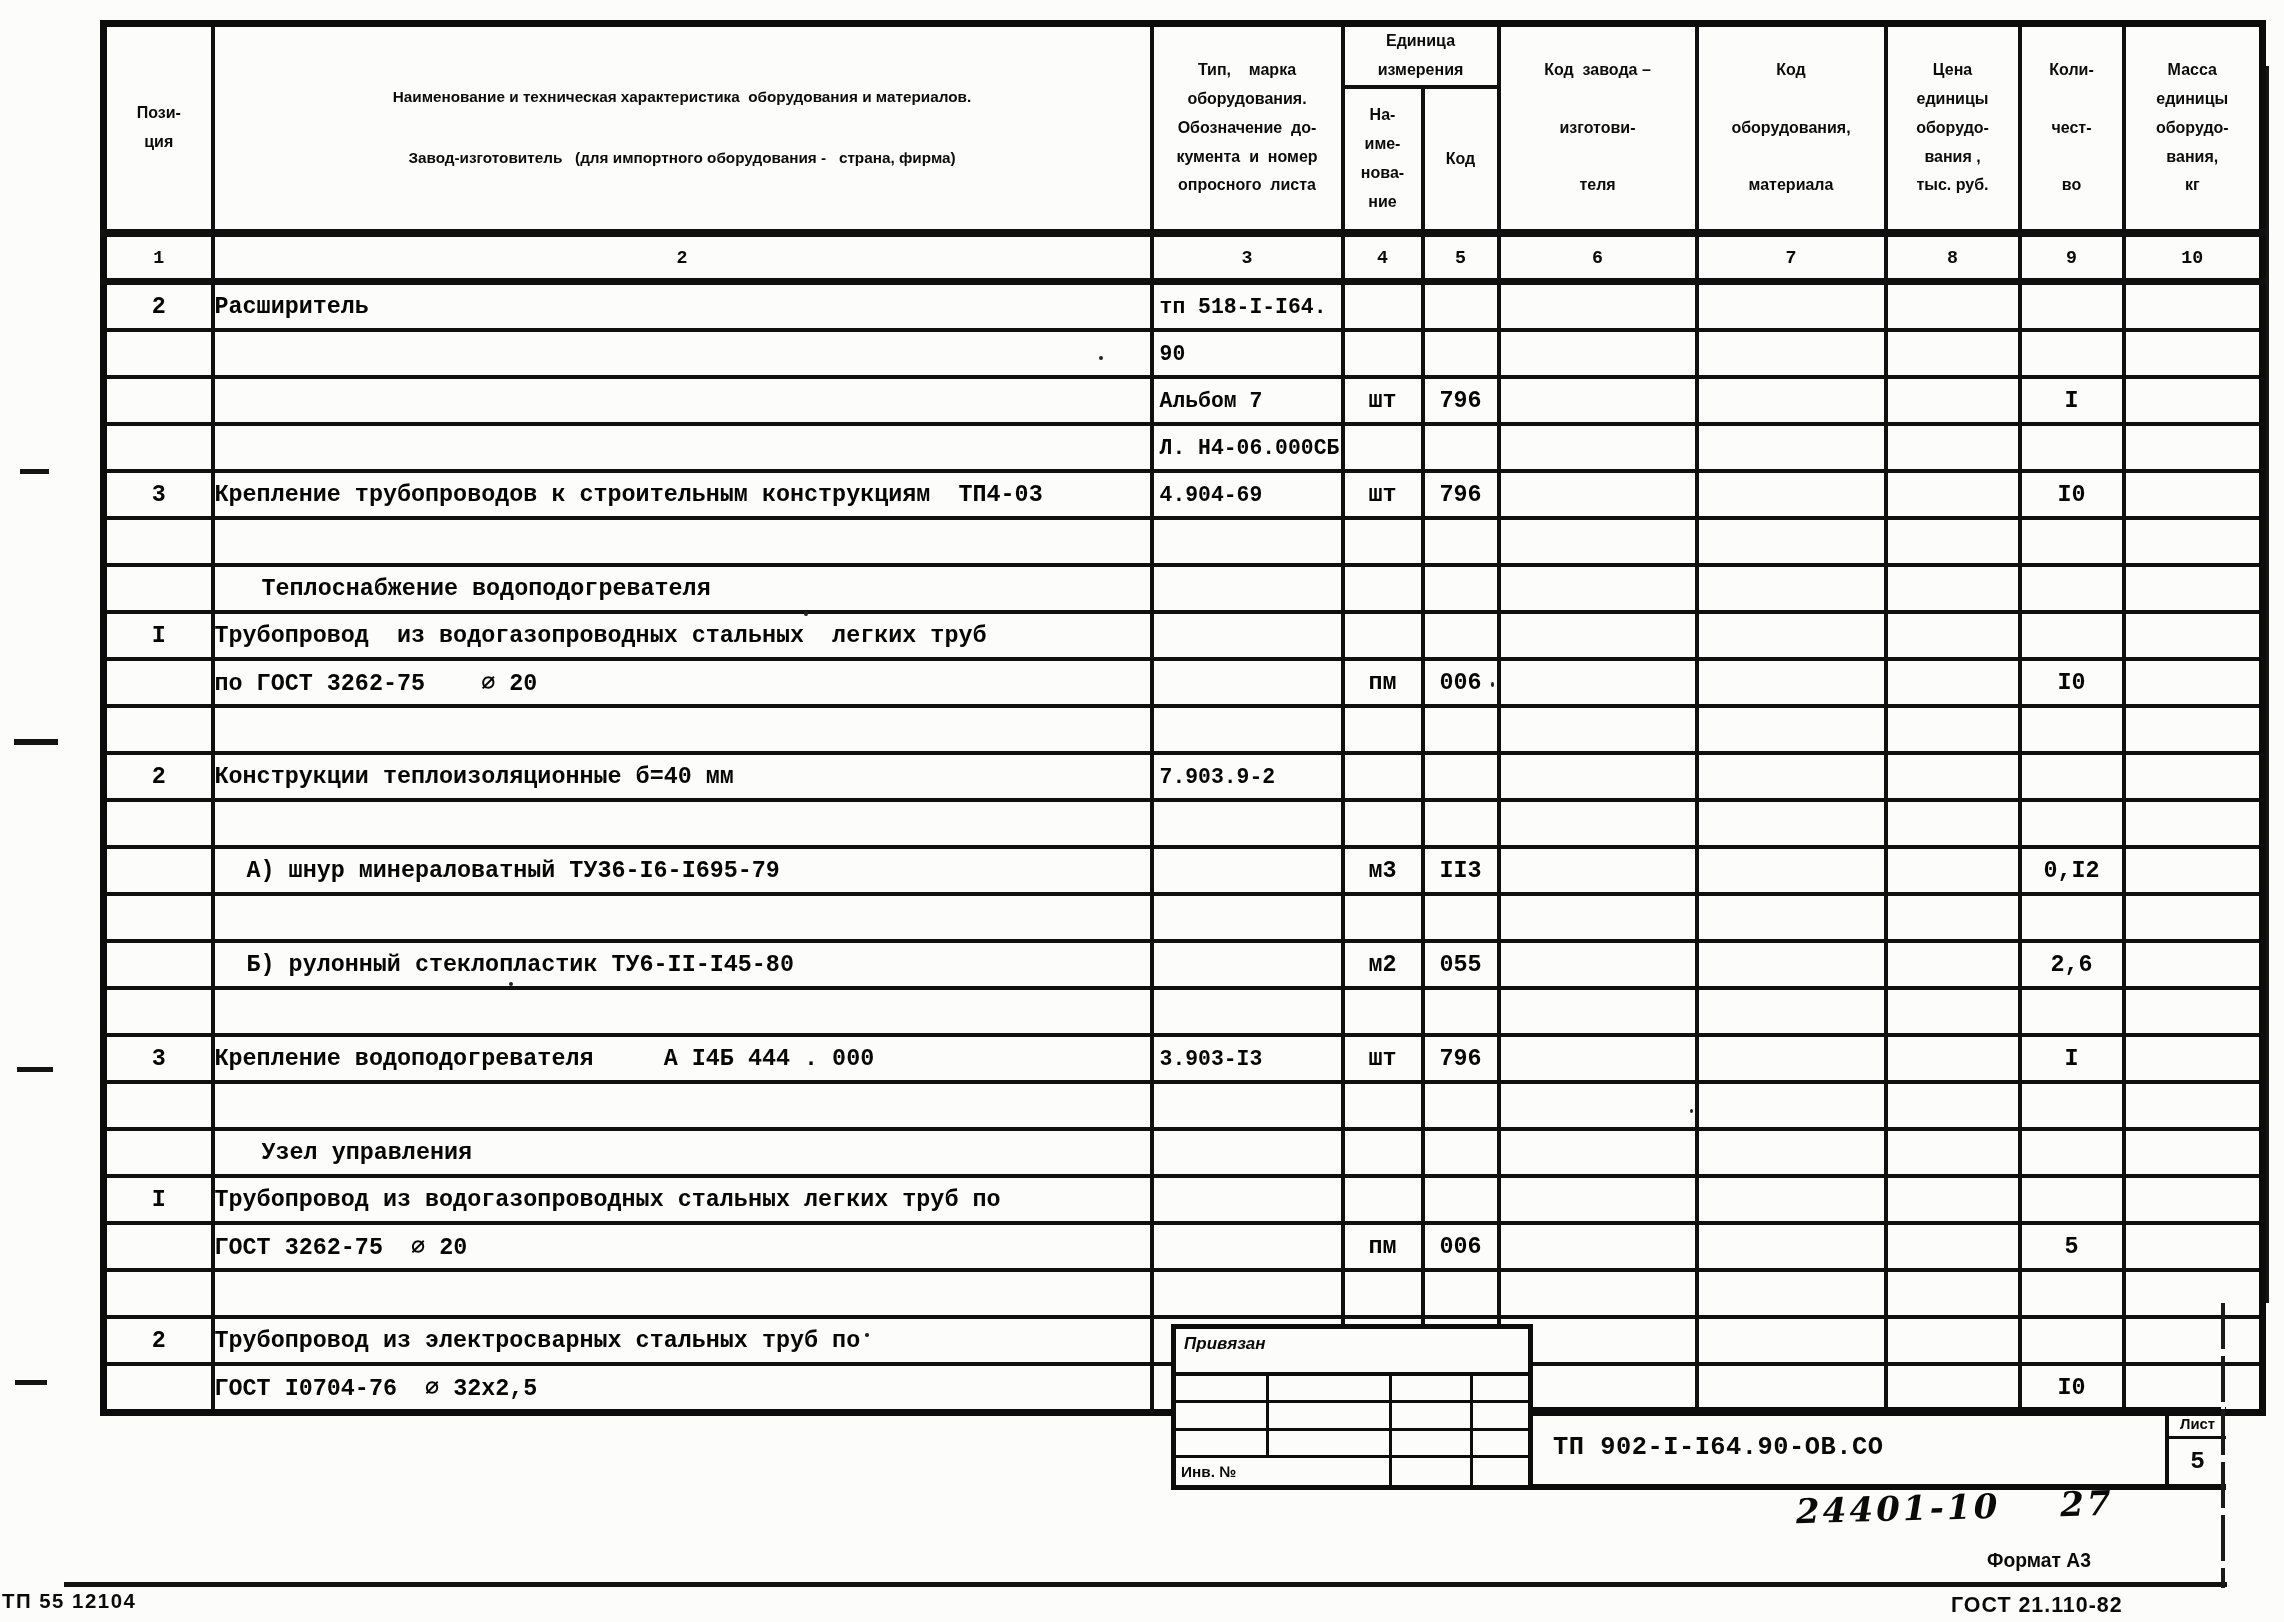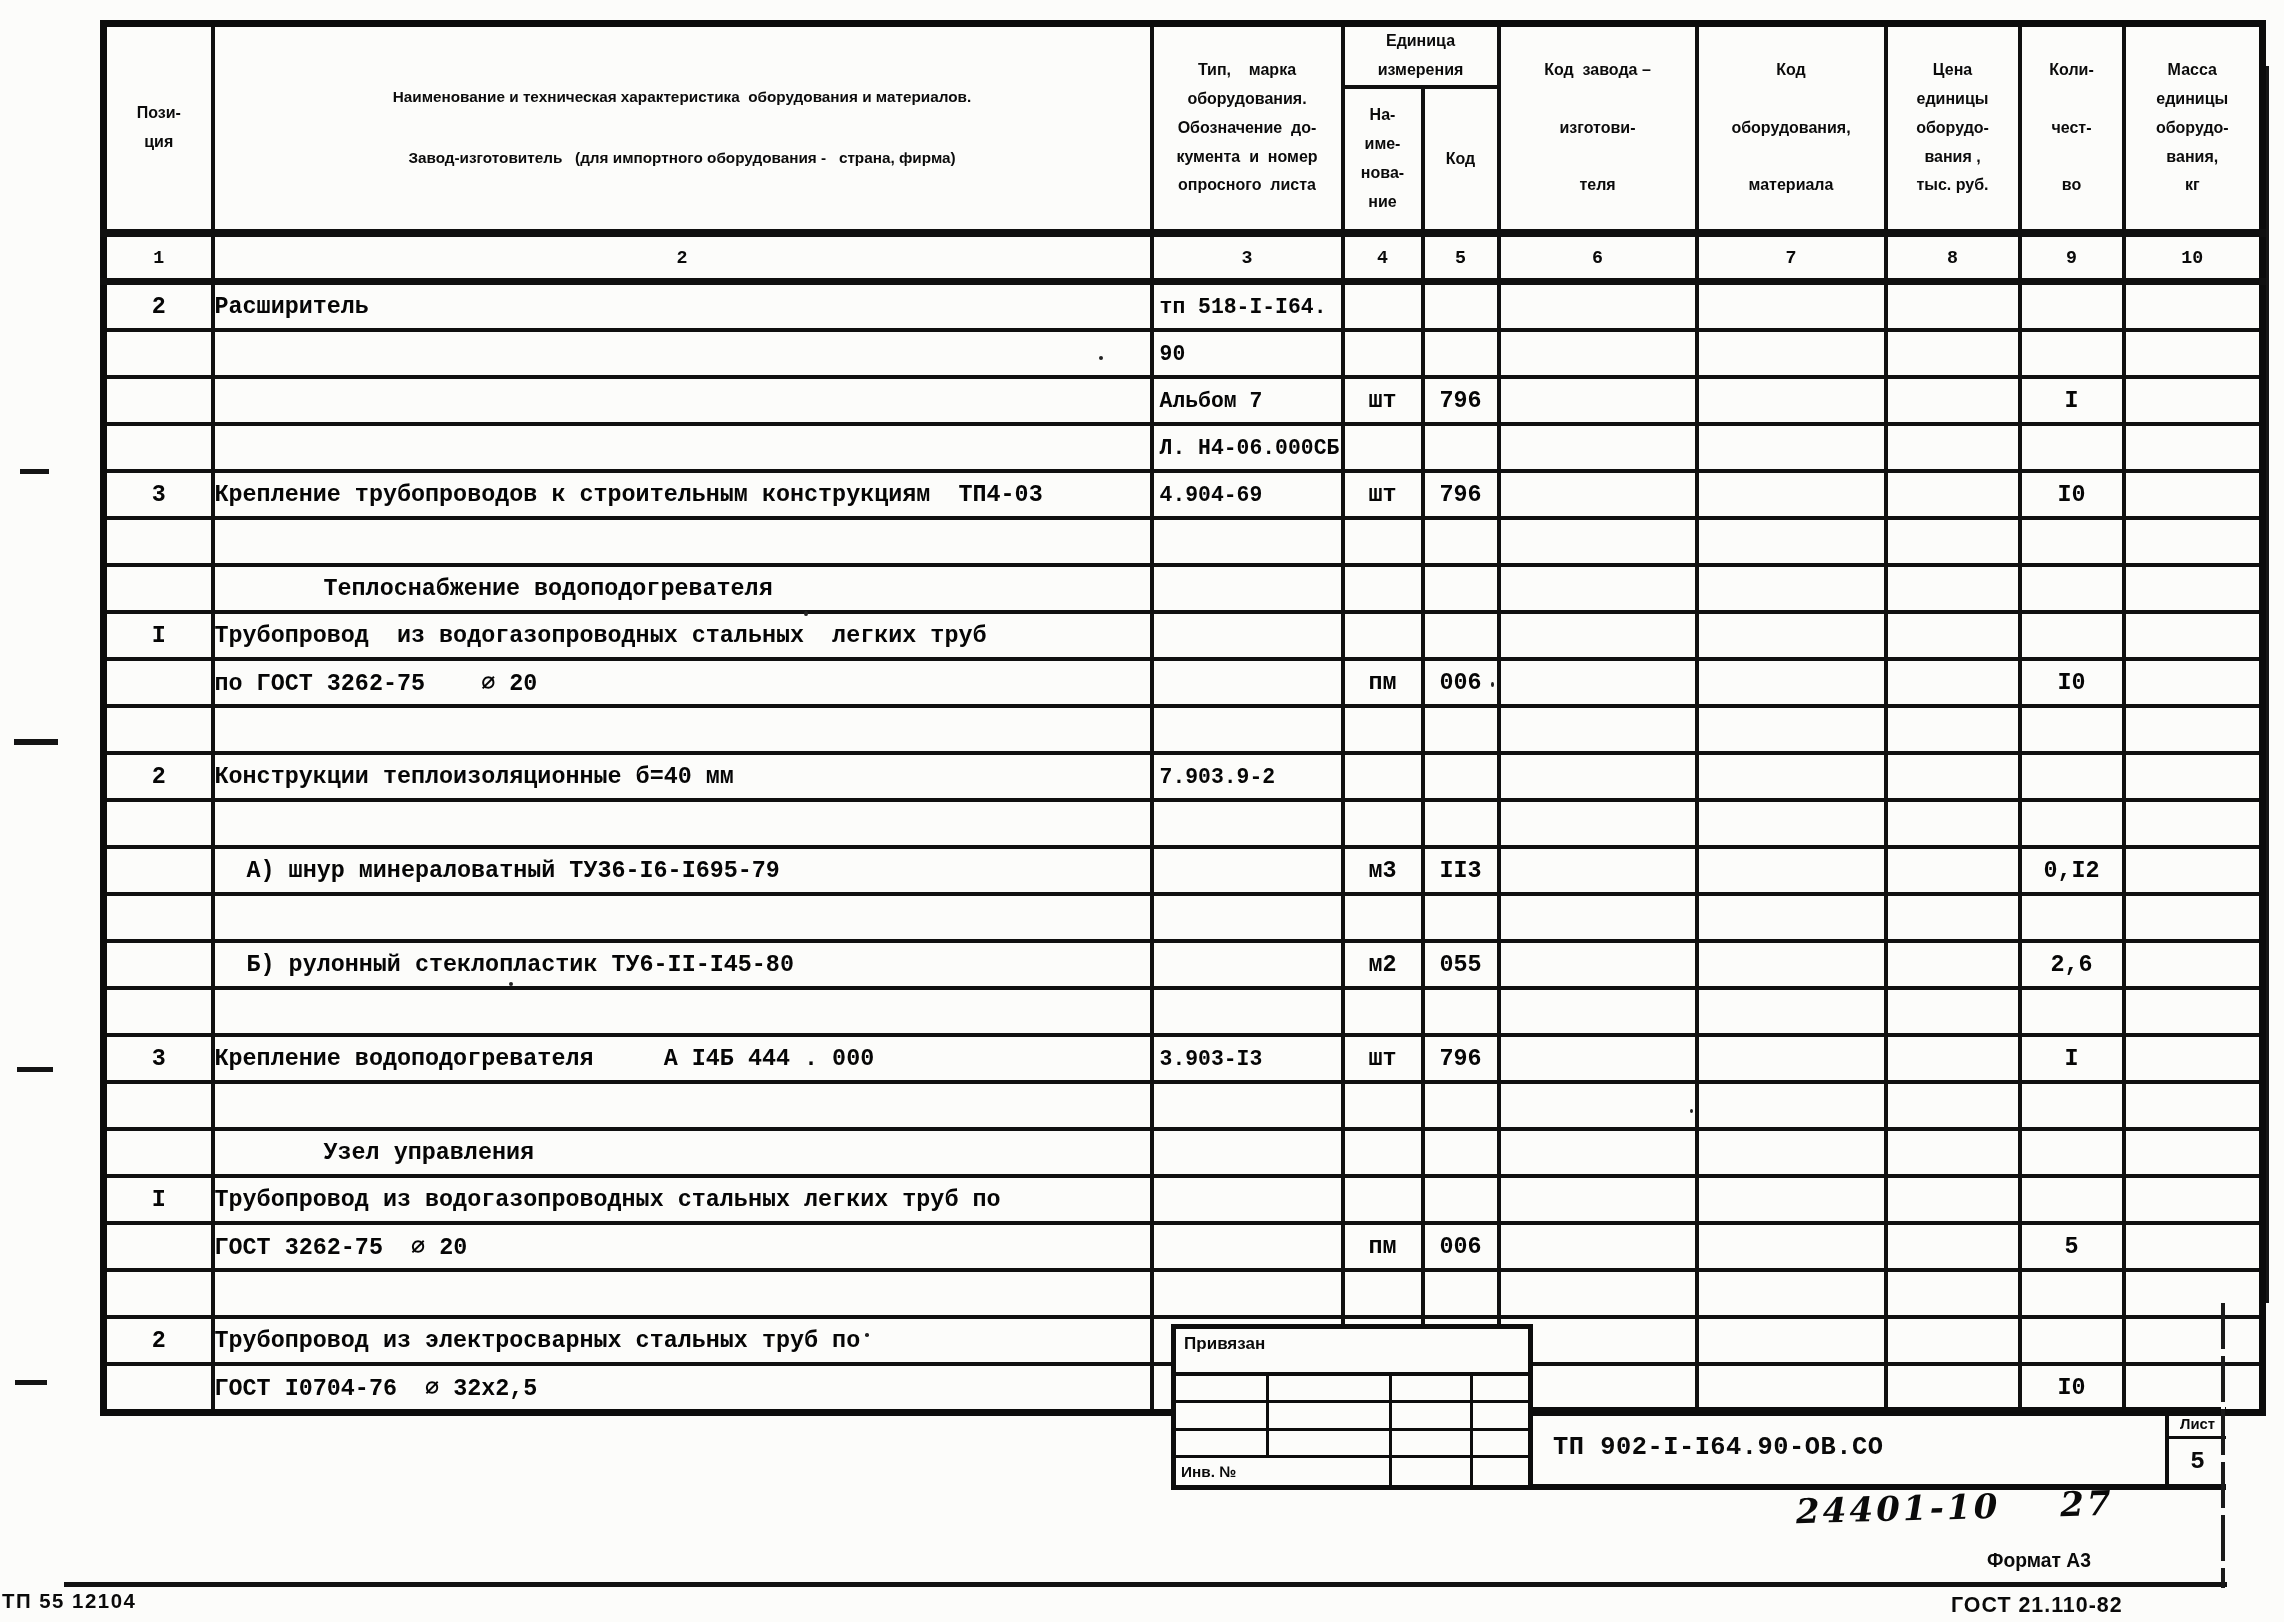--- a/index.html
+++ b/index.html
@@ -52,39 +52,40 @@
     height:43px;
     font-family:"Liberation Mono","DejaVu Sans Mono",monospace;
     font-weight:700;
     font-size:23.4px;
     color:#060606;
     text-align:center;
     vertical-align:middle;
     white-space:pre-wrap;
   }
   .spec tbody td.c-name { text-align:left; padding-left:0; }
-  .spec tbody td.c-name.sec { padding-left:109px; }
+  .spec tbody td.c-name.sec { padding-left:47px; }
   .spec tbody td.c-name.sub { padding-left:32px; }
   .spec tbody td.c-type { text-align:left; padding-left:6.1px; font-size:21.4px; }
 
   
   .stamp {
     position:absolute; left:1171px; top:1324px;
     width:362px; height:166px;
     border:5.1px solid #0d0d0d;
     box-sizing:border-box;
     background:#fcfcfa;
   }
   .stamp-head {
     height:47px;
     border-bottom:4.6px solid #0d0d0d;
     font-size:17px; font-weight:700;
     padding:5.1px 0 0 8.1px;
     box-sizing:border-box;
     text-align:left;
+    font-style:italic;
   }
   table.stamp-grid {
     width:100%; border-collapse:collapse; table-layout:fixed;
   }
   .stamp-grid td {
     border:3.6px solid #0d0d0d;
     height:24.4px;
     font-size:15.3px; font-weight:700;
     text-align:left; vertical-align:middle;
     padding:0 0 0 5.1px;

